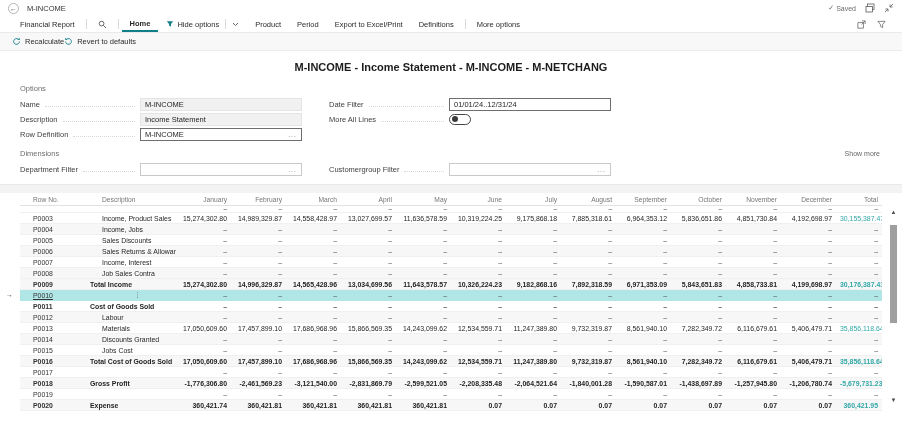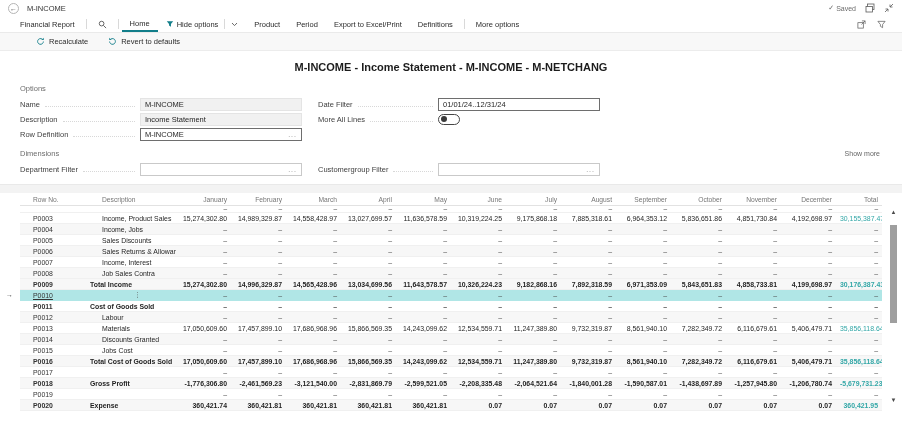--- a/index.html
+++ b/index.html
@@ -13,39 +13,39 @@
   .wtitle { font-size:7.5px; color:#333; margin-left:8px; }
   .top-right { margin-left:auto; display:flex; align-items:center; gap:9px; }
   .saved { font-size:7px; color:#6b6b6b; display:flex; align-items:center; gap:2px; }
   .saved .check { color:#6b6b6b; font-size:7px; }
   .ticon { width:10px; height:10px; display:flex; align-items:center; justify-content:center; }
 
   
   .menubar { height:17px; display:flex; align-items:center; padding:0 12px;
     border-bottom:1px solid #eaeaea; font-size:7.5px; color:#2b2b2b; }
   .mitem { padding:0 8px; white-space:nowrap; cursor:default; height:16px; display:flex; align-items:center; gap:3px; }
-  .mitem.active { border-bottom:2px solid #127e8a; font-weight:normal; }
+  .mitem.active { border-bottom:2px solid #127e8a; font-weight:bold; }
   .mdiv { width:1px; height:10px; background:#d9d9d9; margin:0 3px; flex:none; }
   .chev-wrap { display:flex; align-items:center; gap:3px; }
   .m-right { margin-left:auto; display:flex; align-items:center; gap:11px; padding-right:4px; }
 
   
   .actionbar { height:18px; background:#f8f8f8; border-bottom:1px solid #ececec;
-    display:flex; align-items:center; padding:0 36px; gap:20px; font-size:7.5px; color:#2b2b2b; }
+    display:flex; align-items:center; padding:0 12px; font-size:7.5px; color:#2b2b2b; }
   .action { display:flex; align-items:center; gap:4px; }
 
   
   .pagetitle { font-size:11px; font-weight:bold; color:#1c1c1c; padding:10px 20px 4px 20px;text-align:center; }
 
   
   .section-head { display:flex; align-items:center; justify-content:space-between;
     padding:7px 22px 4px 20px; }
   .section-label { font-size:7.5px; color:#6d6d6d; }
   .show-more { font-size:7px; color:#666; cursor:pointer; }
-  .form-grid { display:grid; grid-template-columns:282px 282px 282px; column-gap:16px;
+  .form-grid { display:grid; grid-template-columns:282px 282px 282px; column-gap:27px;
     padding:0 0 0 20px; }
   .fcol { display:flex; flex-direction:column; }
   .field { display:flex; align-items:center; height:14px; margin-bottom:1px; }
   .flabel { font-size:7.5px; color:#3f3f3f; white-space:nowrap; flex:none; }
   .leader { flex:1; border-bottom:1px dotted #d8d8d8; margin:5px 5px 0 5px; }
   .ctl { width:162px; flex:none; height:13px; display:flex; align-items:center;
     padding:0 4px; font-size:7.5px; color:#1f1f1f; }
   .ctl.readonly { background:#f1f1f1; border:1px solid #e4e4e4; }
   .ctl.boxed { background:#fff; border:1px solid #c9c9c9; }
   .ctl.boxed.strong { border:1px solid #6e6e6e; }

